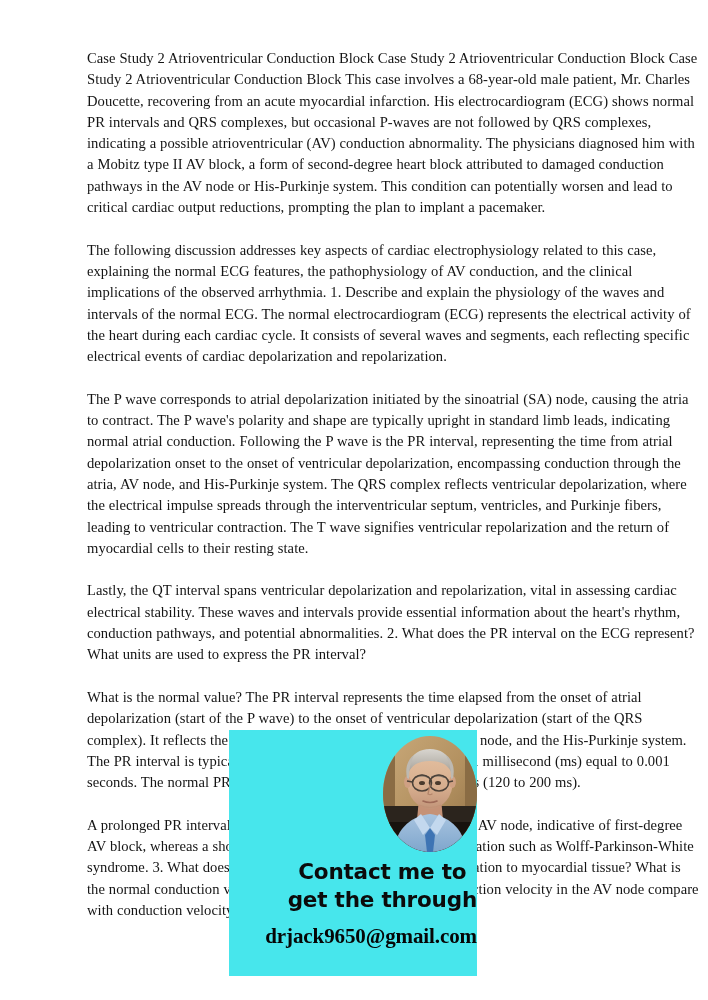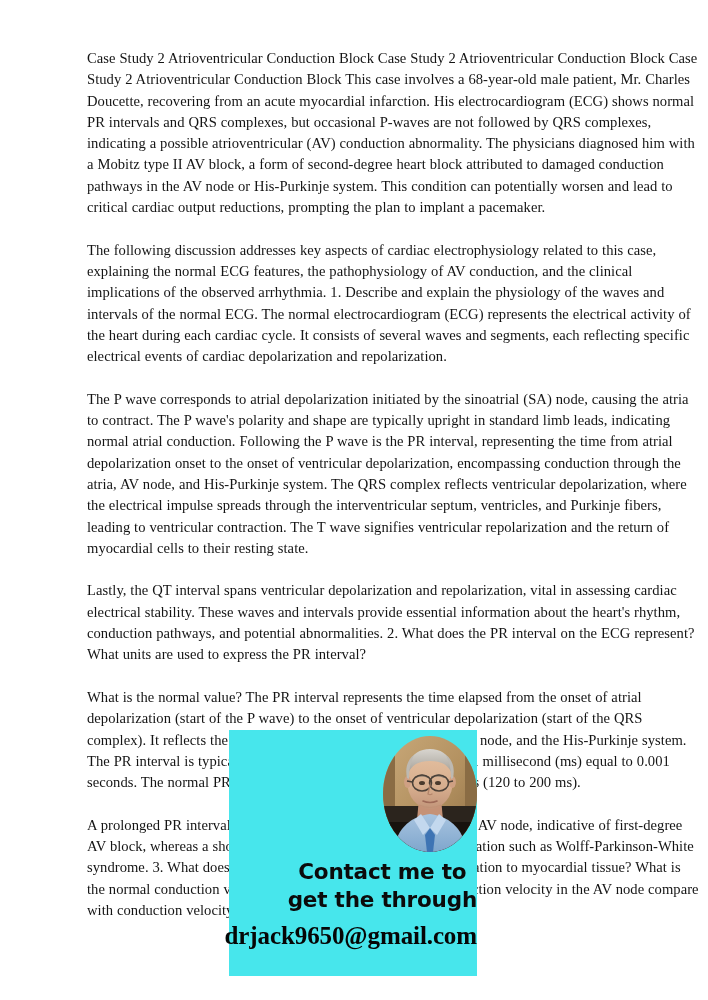--- a/index.html
+++ b/index.html
@@ -80,21 +80,21 @@
     color: #0b0b0b;
     text-align: center;
     letter-spacing: -0.2px;
     margin-top: 2px;
   }
   #contact-headline .l2 { display: block; }
 
   #contact-email {
     font-family: "Liberation Serif", "DejaVu Serif", serif;
     font-weight: 700;
-    font-size: 25px;
+    font-size: 21px;
     line-height: 26px;
     color: #060606;
     text-align: center;
     margin-top: 9px;
     letter-spacing: -0.1px;
   }
 </style>
 </head>
 <body>
 

